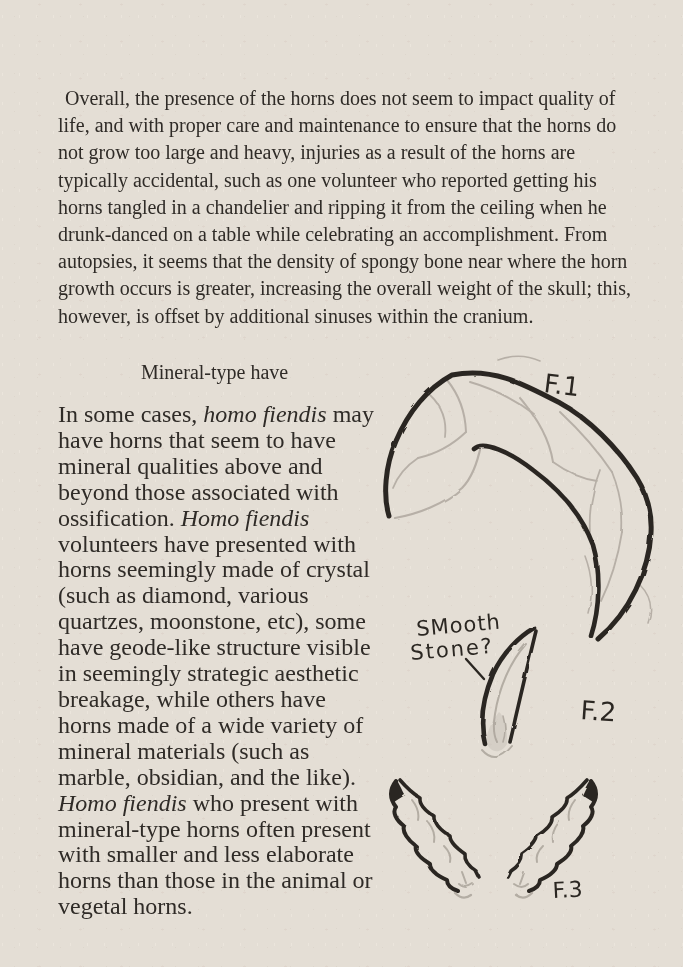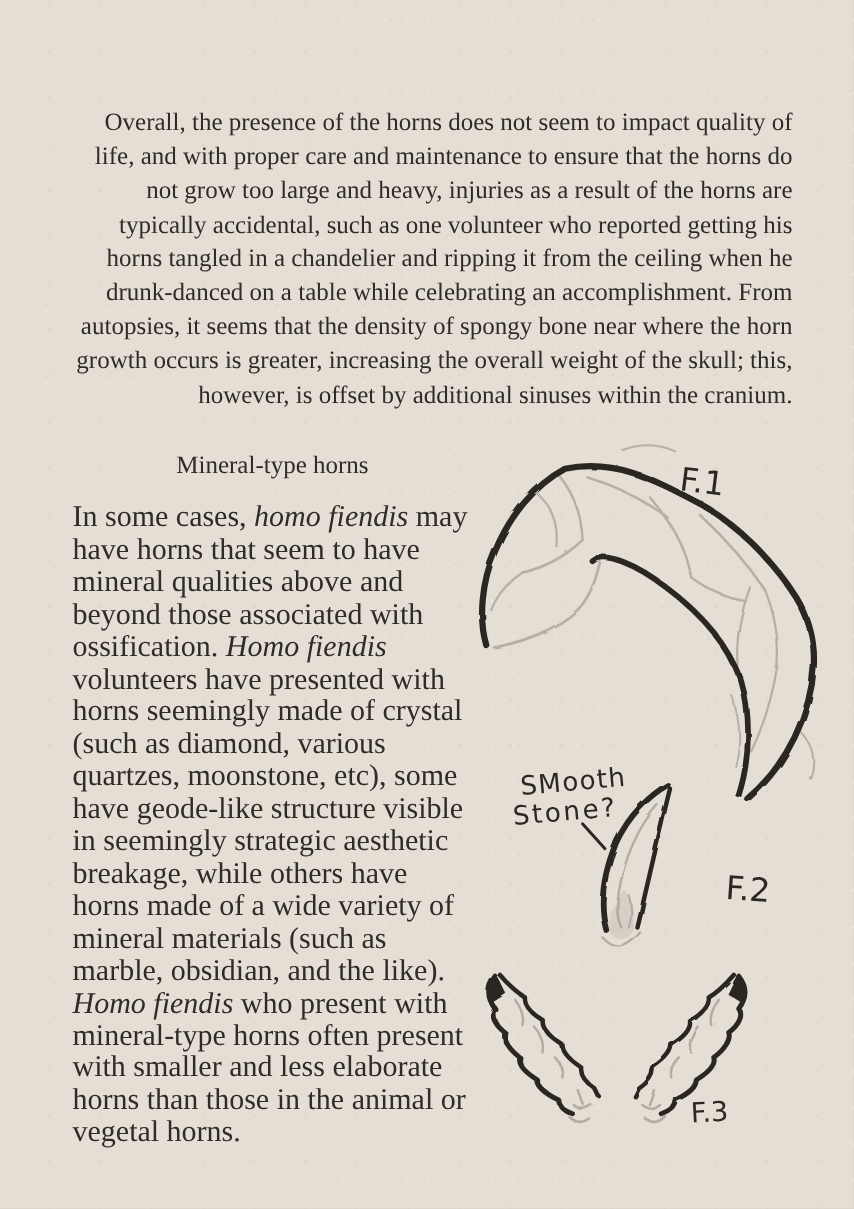--- a/index.html
+++ b/index.html
@@ -14,21 +14,21 @@
       radial-gradient(#ebe5dc 0.8px, transparent 0.9px),
       radial-gradient(rgba(196,170,160,0.18) 1px, transparent 1.2px);
     background-size:23px 19px, 17px 29px, 41px 37px;
     background-position:3px 7px, 11px 2px, 19px 23px;
     overflow:hidden;
     font-family:"Liberation Serif", serif;
     color:#2f2b27;
   }
   .intro{
     position:absolute;left:58px;top:85px;width:576px;margin:0;
-    font-size:20px;line-height:27.2px;text-indent:7px;text-align:right;
+    font-size:20px;line-height:27.2px;text-indent:7px;
   }
   .heading{
     position:absolute;left:141px;top:359px;margin:0;
     font-size:20px;font-weight:400;line-height:26px;
   }
   .column{
     position:absolute;left:58px;top:402px;width:326px;margin:0;
     font-size:24px;line-height:25.9px;
   }
   .column em{font-style:italic;}
@@ -43,21 +43,21 @@
     fill:#2b2722;
   }
 </style>
 </head>
 <body>
 
 <div class="page">
 
   <p class="intro">Overall, the presence of the horns does not seem to impact quality of life, and with proper care and maintenance to ensure that the horns do not grow too large and heavy, injuries as a result of the horns are typically accidental, such as one volunteer who reported getting his horns tangled in a chandelier and ripping it from the ceiling when he drunk-danced on a table while celebrating an accomplishment. From autopsies, it seems that the density of spongy bone near where the horn growth occurs is greater, increasing the overall weight of the skull; this, however, is offset by additional sinuses within the cranium.</p>
 
-  <h2 class="heading">Mineral-type horns</h2>
+  <h2 class="heading">Mineral-type have</h2>
 
   <p class="column"><span>In some cases, </span><em>homo fiendis</em><span> may have horns that seem to have mineral qualities above and beyond those associated with ossification. </span><em>Homo fiendis</em><span> volunteers have presented with horns seemingly made of crystal (such as diamond, various quartzes, moonstone, etc), some have geode-like structure visible in seemingly strategic aesthetic breakage, while others have horns made of a wide variety of mineral materials (such as marble, obsidian, and the like). </span><em>Homo fiendis</em><span> who present with mineral-type horns often present with smaller and less elaborate horns than those in the animal or vegetal horns.</span></p>
 
   <svg class="sketch-layer" viewBox="0 0 683 967" xmlns="http://www.w3.org/2000/svg">
     <defs>
       <filter id="rough" x="-10%" y="-10%" width="120%" height="120%">
         <feTurbulence type="fractalNoise" baseFrequency="0.035" numOctaves="3" seed="7" result="n"></feTurbulence>
         <feDisplacementMap in="SourceGraphic" in2="n" scale="2.6"></feDisplacementMap>
       </filter>
     </defs>

